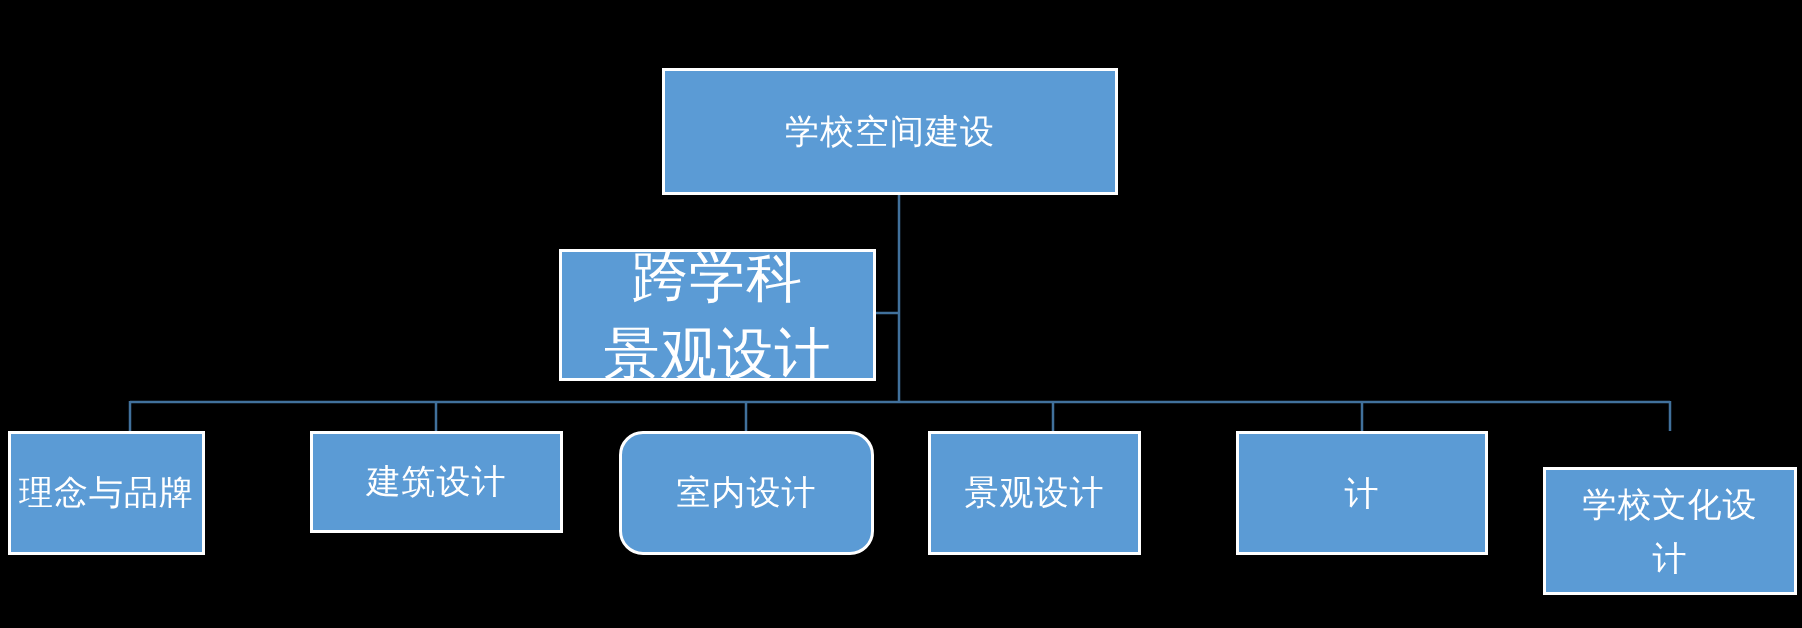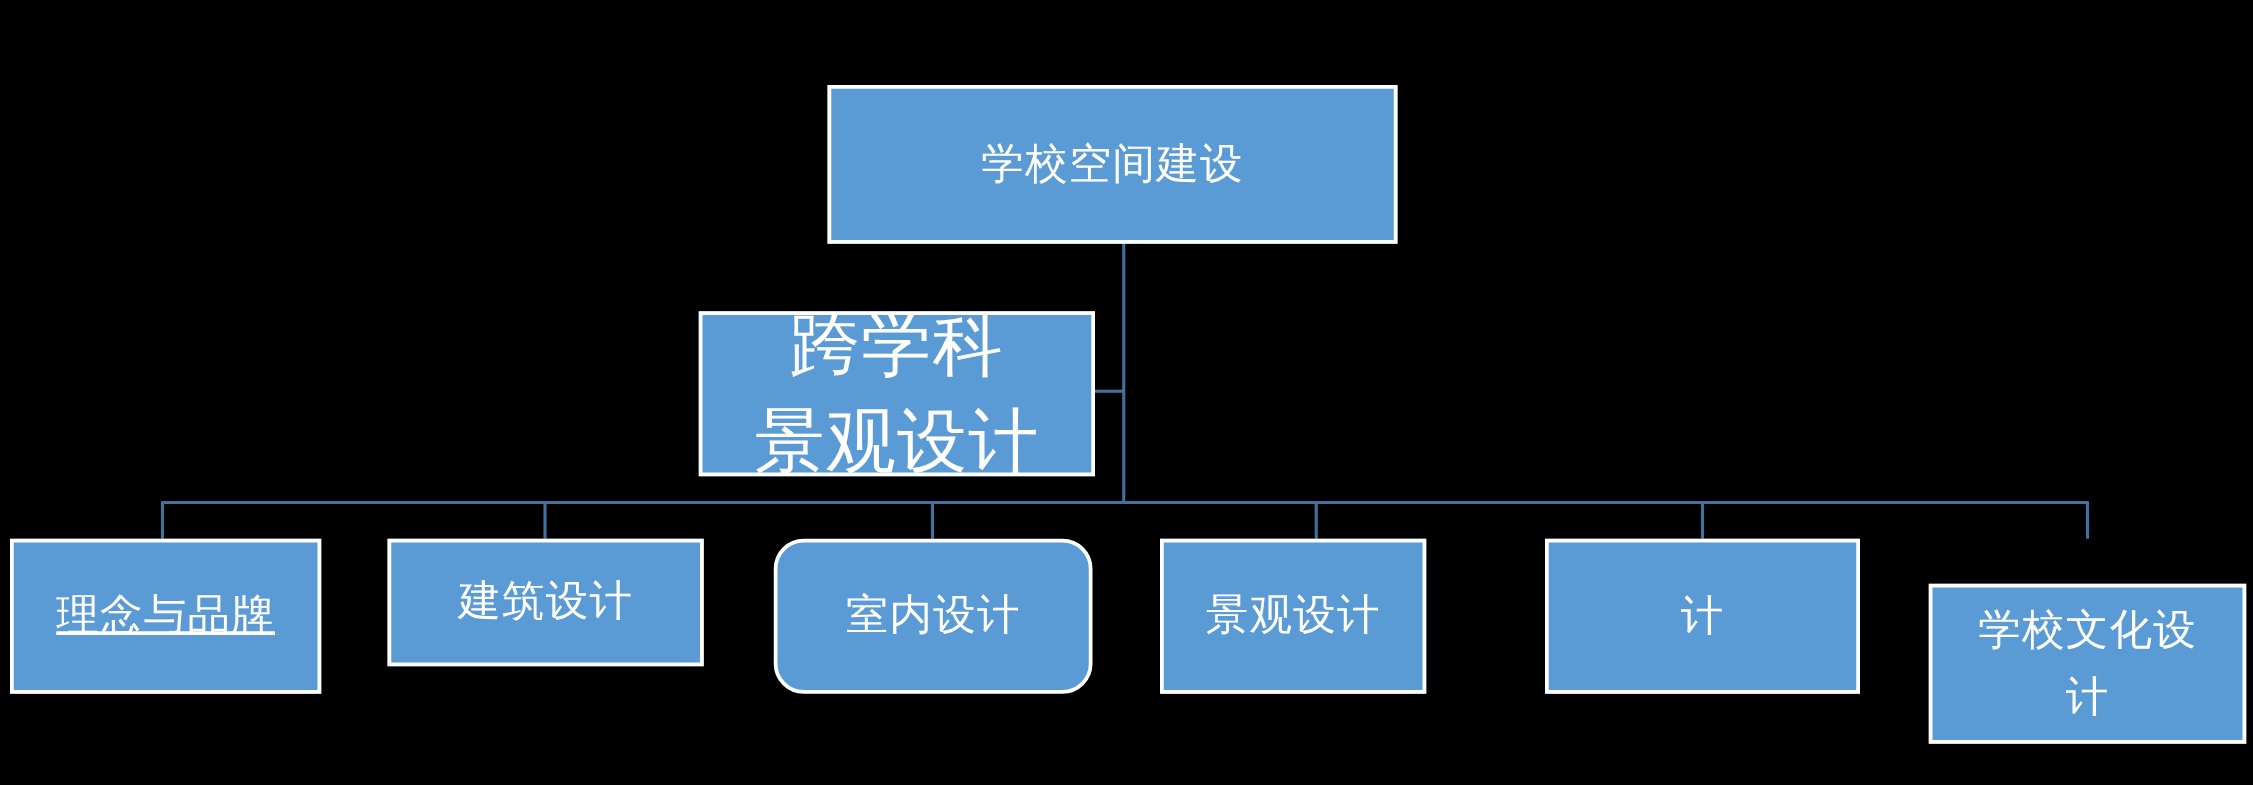--- a/index.html
+++ b/index.html
@@ -31,21 +31,21 @@
     justify-content:center;
     text-align:center;
     font-size:34px;
     line-height:1.1;
     letter-spacing:1px;
     white-space:nowrap;
   }
   .n-root{left:662px;top:68px;width:456px;height:127px;}
   .n-assistant{left:559px;top:249px;width:317px;height:132px;font-size:56px;gap:11px;}
   .n-assistant .tl{line-height:66px;}
-  .n-c1{left:8px;top:431px;width:249px;height:124px;text-decoration:underline;}
+  .n-c1{left:8px;top:431px;width:197px;height:124px;}
   .n-c2{left:310px;top:431px;width:253px;height:102px;}
   .n-c3{left:619px;top:431px;width:255px;height:124px;border-radius:24px;}
   .n-c4{left:928px;top:431px;width:213px;height:124px;}
   .n-c5{left:1236px;top:431px;width:252px;height:124px;}
   .n-c6{left:1543px;top:431px;width:254px;height:128px;margin-top:36px;}
   .n-c5 .tl,.n-c6 .tl{line-height:54px;}
 </style>
 </head>
 <body>
 

